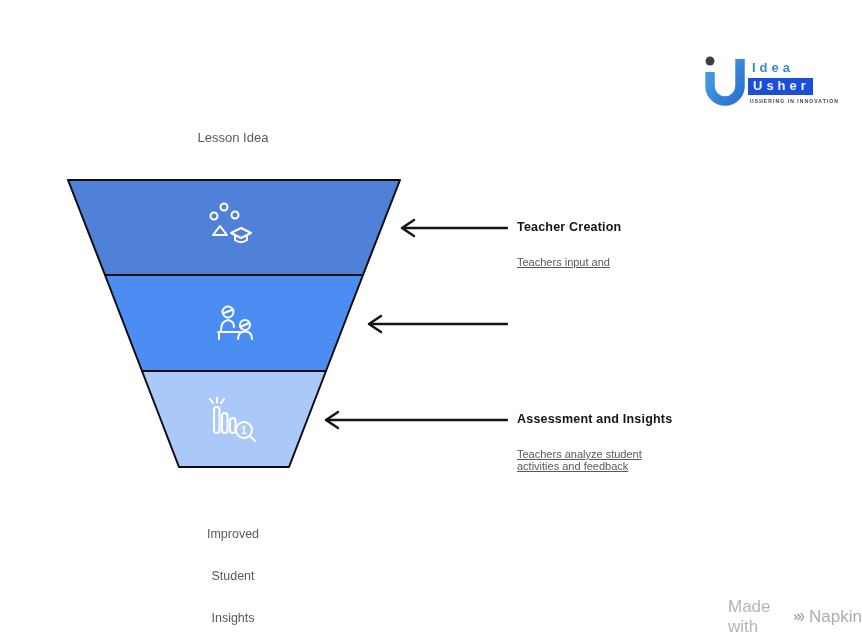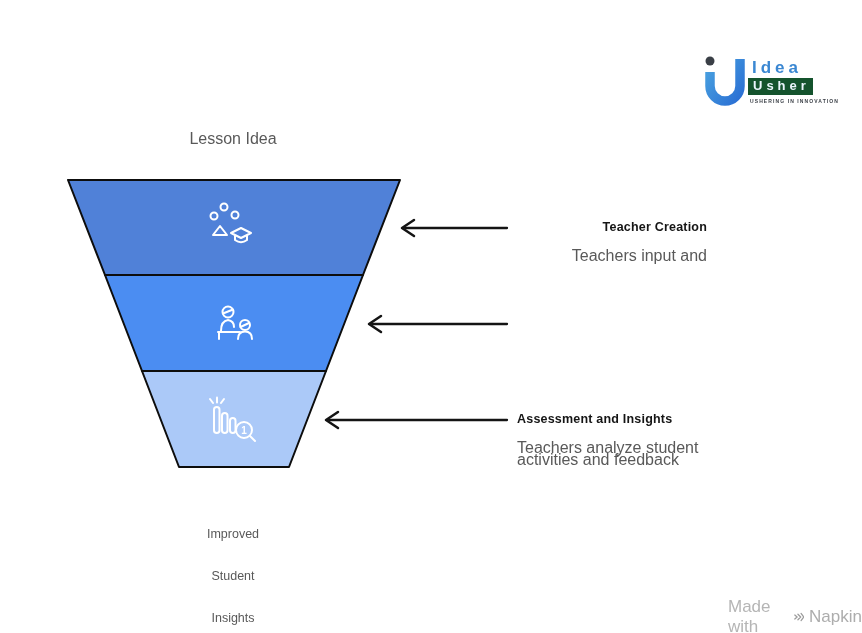--- a/index.html
+++ b/index.html
@@ -13,46 +13,46 @@
   #diagram { position:absolute; left:0; top:0; }
   .tier { stroke:#0d0d0d; stroke-width:2; stroke-linejoin:round; }
   .icon-stroke { stroke:#ffffff; stroke-width:2; fill:none; stroke-linecap:round; stroke-linejoin:round; }
   .arrow-line { stroke:#141414; stroke-width:2.3; fill:none; stroke-linecap:round; }
   .arrow-head { stroke:#141414; stroke-width:2.5; fill:none; stroke-linecap:round; stroke-linejoin:round; }
   .badge-num { font-family:"Liberation Sans", sans-serif; font-size:10px; font-weight:bold; fill:#ffffff; text-anchor:middle; }
 
   
   .top-label {
     left:173px; top:130px; width:120px; text-align:center;
-    font-size:16px; color:#595959;
+    font-size:13px; color:#595959;
   }
   .bottom-label {
     left:163px; top:499px; width:140px; text-align:center;
     font-size:12.5px; line-height:14px; color:#595959;
   }
   .bottom-label span { display:block;margin-top:28px; }
 
   
   .annot { left:517px; width:190px; }
   .annot-title { font-size:12.5px; font-weight:bold; color:#151515; letter-spacing:0.2px; }
-  .annot-desc { margin-top:16px; font-size:16px; line-height:12px; color:#595959; }
+  .annot-desc { margin-top:22px; font-size:11px; line-height:12px; color:#595959;text-decoration:underline; }
   .annot-desc span { display:block; }
-  #annot-1 { top:220px;text-align:right; }
+  #annot-1 { top:220px; }
   #annot-2 { top:316px; }
   #annot-3 { top:412px; }
 
   
   .logo { left:702px; top:53px; display:flex; align-items:flex-start; }
   .logo-text-col { margin-left:2px; margin-top:7px; }
   .logo-word1 {
-    font-size:17px; font-weight:bold; letter-spacing:4px;
+    font-size:13px; font-weight:bold; letter-spacing:4px;
     color:#3a87d2; line-height:15px; padding-left:4px;
   }
   .logo-word2-box {
-    margin-top:3px; background:#14532d; color:#eaf5fc;
+    margin-top:3px; background:#1d4ed8; color:#eaf5fc;
     font-size:13px; font-weight:bold; letter-spacing:4px;
     padding:1px 3px 2px 5px; display:inline-block; line-height:14px;
   }
   .logo-tagline {
     margin-top:3px; font-size:5px; font-weight:bold; letter-spacing:1.1px;
     color:#3a3f46; white-space:nowrap; padding-left:2px;
   }
 
   
   .watermark {

